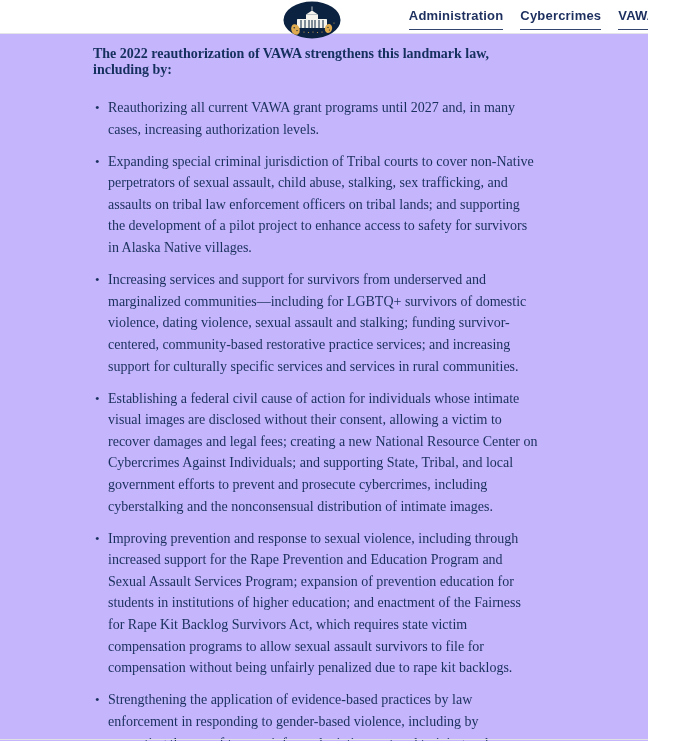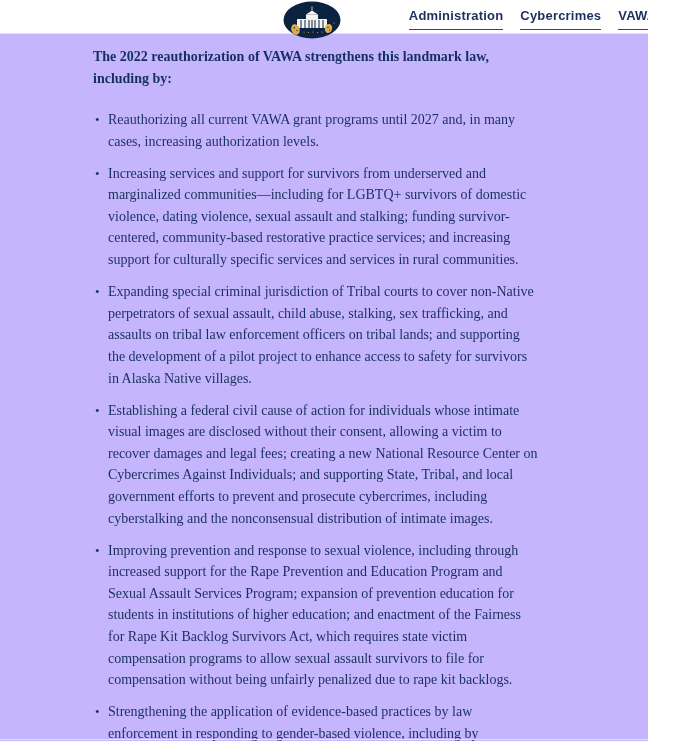--- a/index.html
+++ b/index.html
@@ -55,21 +55,21 @@
   .article {
     position: absolute;
     top: 46px;
     left: 93px;
     width: 447px;
     color: #1a305c;
   }
   .article h2 {
     font-size: 14px;
     font-weight: 700;
-    line-height: 22px;
+    line-height: 16px;
     color: #16305e;
   }
   .article ul {
     margin-top: 19px;
     padding-left: 15px;
     list-style: none;
   }
   .article li {
     position: relative;
     font-size: 14px;
@@ -146,22 +146,22 @@
           <circle cx="52" cy="22" r="0.6" fill="#dfab4e"></circle>
         </g>
       </svg>
     </span>
   </div>
 
   <main class="article">
     <h2>The 2022 reauthorization of VAWA strengthens this landmark law, including by:</h2>
     <ul>
       <li>Reauthorizing all current VAWA grant programs until 2027 and, in many cases, increasing authorization levels.</li>
+      <li>Expanding special criminal jurisdiction of Tribal courts to cover non-Native perpetrators of sexual assault, child abuse, stalking, sex trafficking, and assaults on tribal law enforcement officers on tribal lands; and supporting the development of a pilot project to enhance access to safety for survivors in Alaska Native villages.</li>
       <li>Increasing services and support for survivors from underserved and marginalized communities—including for LGBTQ+ survivors of domestic violence, dating violence, sexual assault and stalking; funding survivor-centered, community-based restorative practice services; and increasing support for culturally specific services and services in rural communities.</li>
-      <li>Expanding special criminal jurisdiction of Tribal courts to cover non-Native perpetrators of sexual assault, child abuse, stalking, sex trafficking, and assaults on tribal law enforcement officers on tribal lands; and supporting the development of a pilot project to enhance access to safety for survivors in Alaska Native villages.</li>
       <li>Establishing a federal civil cause of action for individuals whose intimate visual images are disclosed without their consent, allowing a victim to recover damages and legal fees; creating a new National Resource Center on Cybercrimes Against Individuals; and supporting State, Tribal, and local government efforts to prevent and prosecute cybercrimes, including cyberstalking and the nonconsensual distribution of intimate images.</li>
       <li>Improving prevention and response to sexual violence, including through increased support for the Rape Prevention and Education Program and Sexual Assault Services Program; expansion of prevention education for students in institutions of higher education; and enactment of the Fairness for Rape Kit Backlog Survivors Act, which requires state victim compensation programs to allow sexual assault survivors to file for compensation without being unfairly penalized due to rape kit backlogs.</li>
       <li>Strengthening the application of evidence-based practices by law enforcement in responding to gender-based violence, including by promoting the use of trauma-informed, victim-centered training and improving homicide reduction initiatives.</li>
     </ul>
   </main>
 
   <div class="bottom-divider"></div>
 
 </div>
 

